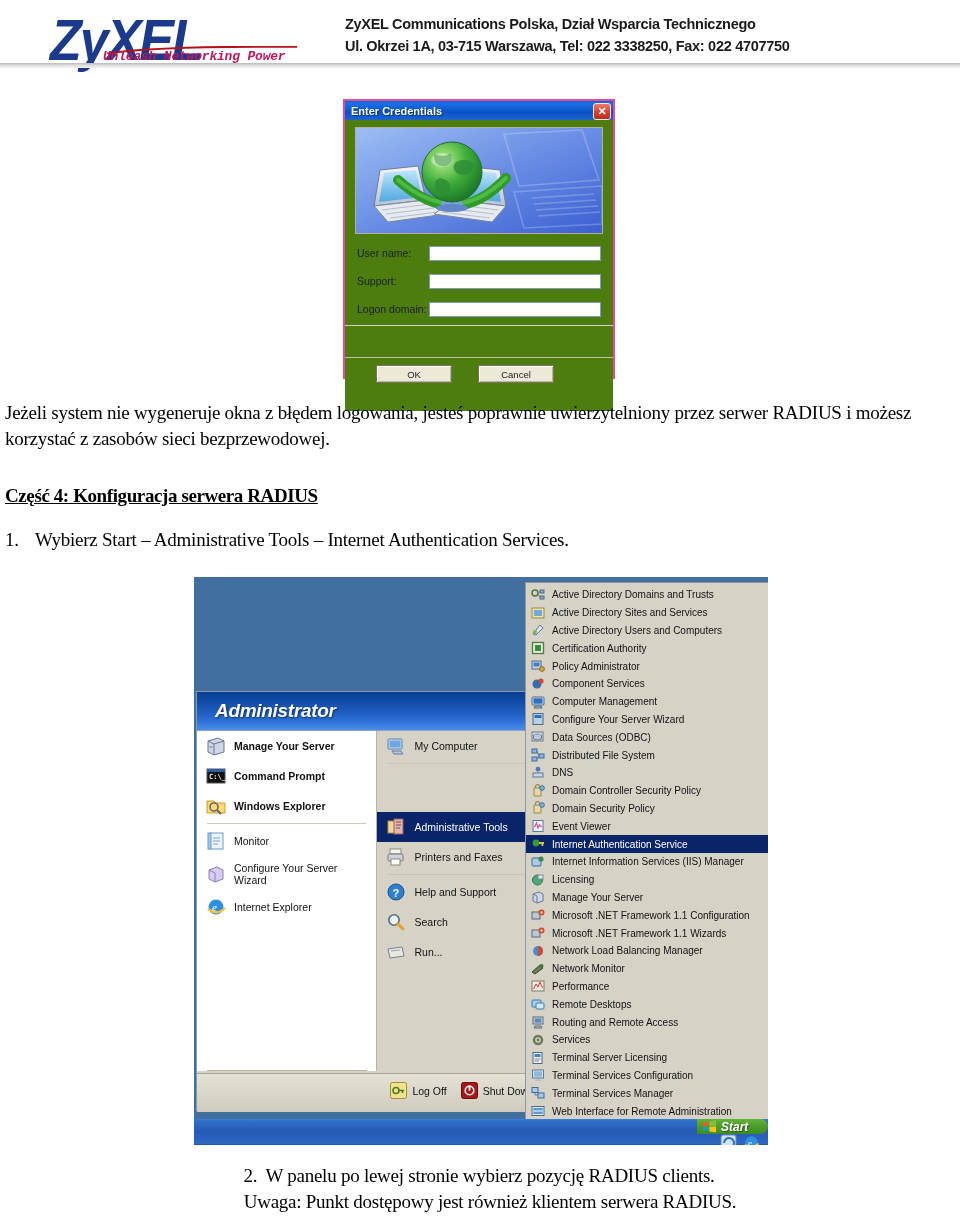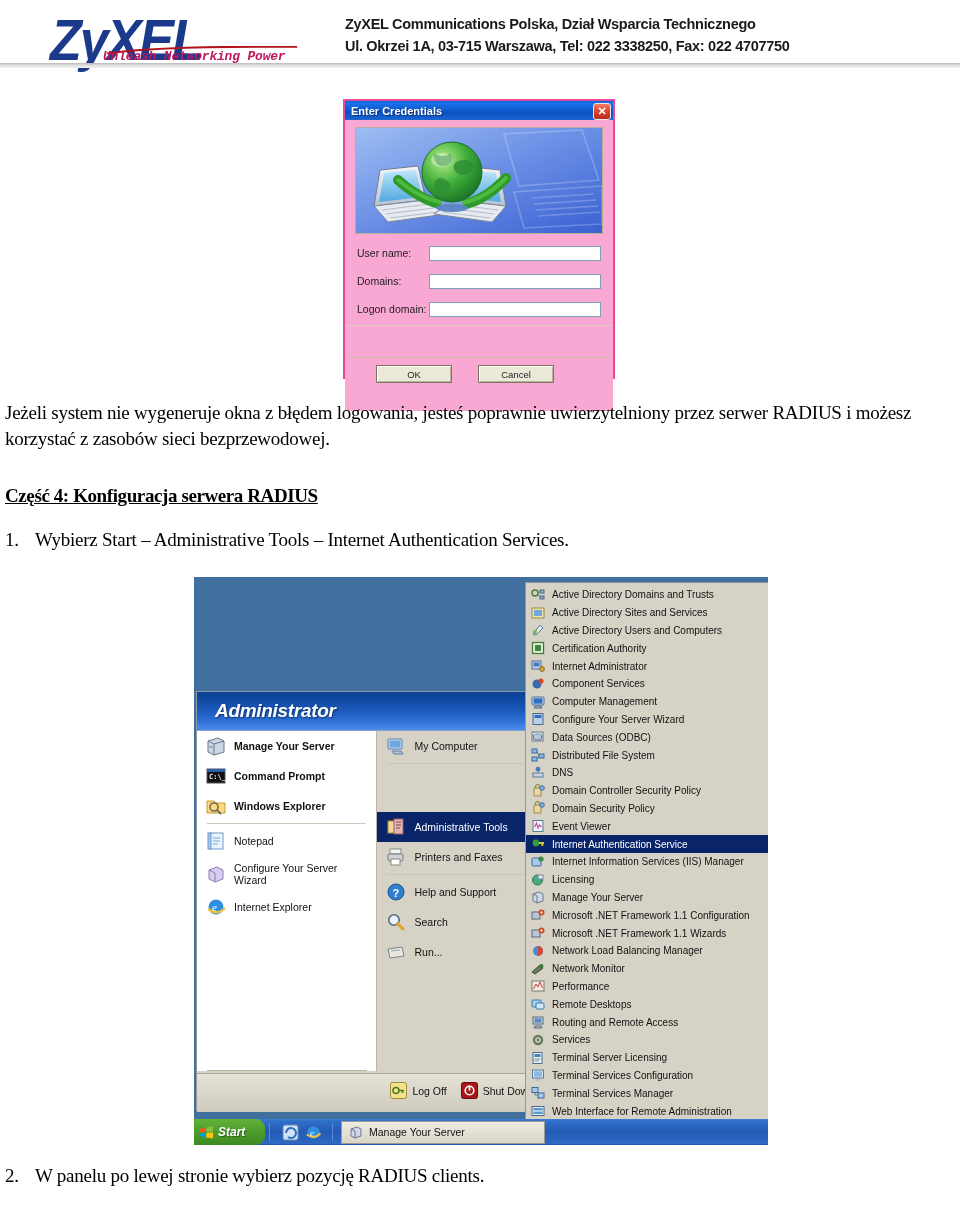--- a/index.html
+++ b/index.html
@@ -57,21 +57,21 @@
     text-shadow:1px 1px 1px rgba(0,0,0,.45);
   }
   #cred-close{
     position:absolute;right:2px;top:1.5px;width:16px;height:15px;
     background:linear-gradient(to bottom,#f27a62,#d8402a 55%,#b92c1b);
     border:1px solid #eaeaea;border-radius:3px;
     color:#fff;font-size:11px;font-weight:bold;
     display:flex;align-items:center;justify-content:center;
     font-family:"Liberation Sans",sans-serif;line-height:1;
   }
-  #cred-body{height:259px;background:#f9a8d4;position:relative;padding:16px;}
+  #cred-body{height:259px;background:#4d7c0f;position:relative;padding:16px;}
   #cred-banner{
     position:absolute;left:10px;top:7px;width:246px;height:105px;
     border:1px solid #b6b09a;overflow:hidden;
     background:linear-gradient(135deg,#8fb2ee 0%,#6f93e6 35%,#4f74dd 70%,#3d63d4 100%);
   }
   #cred-art{position:absolute;left:0;top:0;width:246px;height:105px;}
 
   #cred-fields{position:absolute;left:0;top:122px;width:268px;}
   .cfrow{display:flex;align-items:center;height:22px;margin-bottom:6px;}
   .clab{width:72px;margin-left:12px;font-size:10.5px;color:#1d1d1d;}
@@ -100,21 +100,21 @@
     position:absolute;font-family:"Liberation Serif",serif;
     color:#000;font-size:19px;line-height:26px;letter-spacing:-0.25px;
   }
   #para1{left:5px;top:400px;width:940px;}
   #heading1{
     left:5px;top:483px;font-weight:bold;font-size:19px;
     text-decoration:underline;letter-spacing:-0.4px;
   }
   #step1{left:5px;top:527px;width:940px;}
   .stepnum{display:inline-block;width:30px;}
-  #step2{left:5px;top:1163px;width:940px;}
+  #step2{left:5px;top:1163px;width:940px;text-align:center;}
   #step2 .l2{display:block;margin-left:30px;}
 
   
   #shot{
     position:absolute;left:194px;top:577px;width:574px;height:568px;
     font-family:"Liberation Sans",sans-serif;font-size:10px;
     background:#4a79ad;overflow:hidden;
   }
   #desk{position:absolute;left:0;top:0;width:574px;height:568px;background:#41709f;}
 
@@ -179,21 +179,21 @@
     display:flex;align-items:center;height:17.8px;padding-left:5px;
     font-size:10px;color:#111;white-space:nowrap;
   }
   .subitem.sel{background:#0a246a;color:#fff;}
   .subitem .ico{width:14px;height:14px;margin-right:7px;flex:0 0 auto;position:relative;}
 
   
   #taskbar{
     position:absolute;left:0;bottom:0;width:574px;height:26px;
     background:linear-gradient(to bottom,#3f7fd6 0%,#2f6fc9 8%,#245ab4 48%,#2d68c4 95%,#1a4da0 100%);
-    display:flex;align-items:center;
+    display:flex;align-items:flex-end;flex-direction:column;
   }
   #tb-start{
     width:66px;height:26px;
     background:linear-gradient(to bottom,#62b239 0%,#4f9e2c 45%,#3d8a22 100%);
     display:flex;align-items:center;padding-left:5px;
     border-radius:0 9px 9px 0;
   }
   #tb-start .lbl{color:#fff;font-weight:bold;font-style:italic;font-size:12px;
     text-shadow:1px 1px 1px rgba(0,0,0,.4);margin-left:4px;}
   #tb-quick{display:flex;align-items:center;gap:6px;padding:0 8px;}
@@ -300,21 +300,21 @@
         <ellipse cx="86" cy="32" rx="11" ry="7" fill="#ffffff" opacity=".35"></ellipse>
       </svg>
     </div>
 
     <div id="cred-fields">
       <div class="cfrow">
         <span class="clab">User name:</span>
         <span class="cinp"></span>
       </div>
       <div class="cfrow">
-        <span class="clab">Domains:</span>
+        <span class="clab">Support:</span>
         <span class="cinp"></span>
       </div>
       <div class="cfrow">
         <span class="clab">Logon domain:</span>
         <span class="cinp"></span>
       </div>
     </div>
 
     <div id="cred-sep"></div>
     <div id="cred-sep2"></div>
@@ -380,21 +380,21 @@
         <div class="smsep"></div>
 
         <div class="smitem" style="font-weight:normal">
           <span class="ico">
             <svg viewBox="0 0 22 22">
                 <rect x="5" y="3" width="13" height="16" fill="#eaf4ff" stroke="#6f9ac6"></rect>
                 <rect x="3" y="3" width="3" height="16" fill="#9dc8ef" stroke="#6f9ac6"></rect>
                 <path d="M8 8 H15 M8 11 H15 M8 14 H13" stroke="#7aa7cf"></path>
               </svg>
           </span>
-          <span>Notepad</span>
+          <span>Monitor</span>
         </div>
         <div class="smitem" style="font-weight:normal;height:36px;line-height:12px;">
           <span class="ico">
             <svg viewBox="0 0 22 22">
                 <path d="M4 7 L12 4 L18 7 L18 16 L10 19 L4 16Z" fill="#d8cdf0" stroke="#8d7fb5"></path>
                 <path d="M4 7 L10 10 L10 19" fill="none" stroke="#8d7fb5"></path>
               </svg>
           </span>
           <span style="display:inline-block;width:105px;">Configure Your Server Wizard</span>
         </div>
@@ -543,21 +543,21 @@
             <rect x="4" y="4" width="6" height="6" fill="#3a8a3a"></rect>
           </svg></span>
         <span>Certification Authority</span>
       </div>
     <div class="subitem">
         <span class="ico"><svg viewBox="0 0 14 14">
             <rect x="1" y="2" width="9" height="8" fill="#c8d8ec" stroke="#4a6a8a"></rect>
             <rect x="2.5" y="3.5" width="6" height="4" fill="#4a7ac0"></rect>
             <circle cx="11" cy="10" r="2.4" fill="#d8a83a" stroke="#8a6a1a"></circle>
           </svg></span>
-        <span>Internet Administrator</span>
+        <span>Policy Administrator</span>
       </div>
     <div class="subitem">
         <span class="ico"><svg viewBox="0 0 14 14">
             <circle cx="6" cy="7" r="4.5" fill="#3a6ab0"></circle>
             <circle cx="10" cy="4" r="2.6" fill="#d04a2a"></circle>
           </svg></span>
         <span>Component Services</span>
       </div>
     <div class="subitem">
         <span class="ico"><svg viewBox="0 0 14 14">
@@ -779,13 +779,14 @@
             <path d="M2 4 L6 6 L6 13" fill="none" stroke="#6b7890"></path>
           </svg>
       </span>
       <span>Manage Your Server</span>
     </div>
   </div>
 </div>
 
 <div class="doc-para" id="step2">
   <span class="stepnum">2.</span><span>W panelu po lewej stronie wybierz pozycję RADIUS clients.</span>
+  <span class="l2">Uwaga: Punkt dostępowy jest również klientem serwera RADIUS.</span>
 </div>
 
 </body></html>

